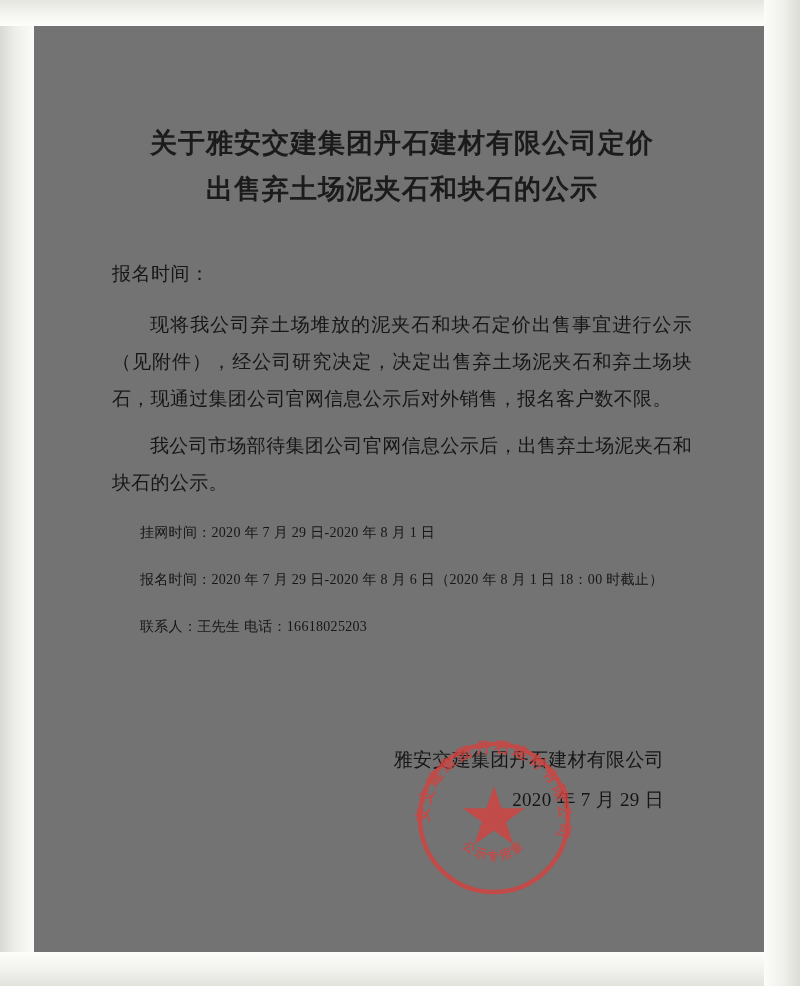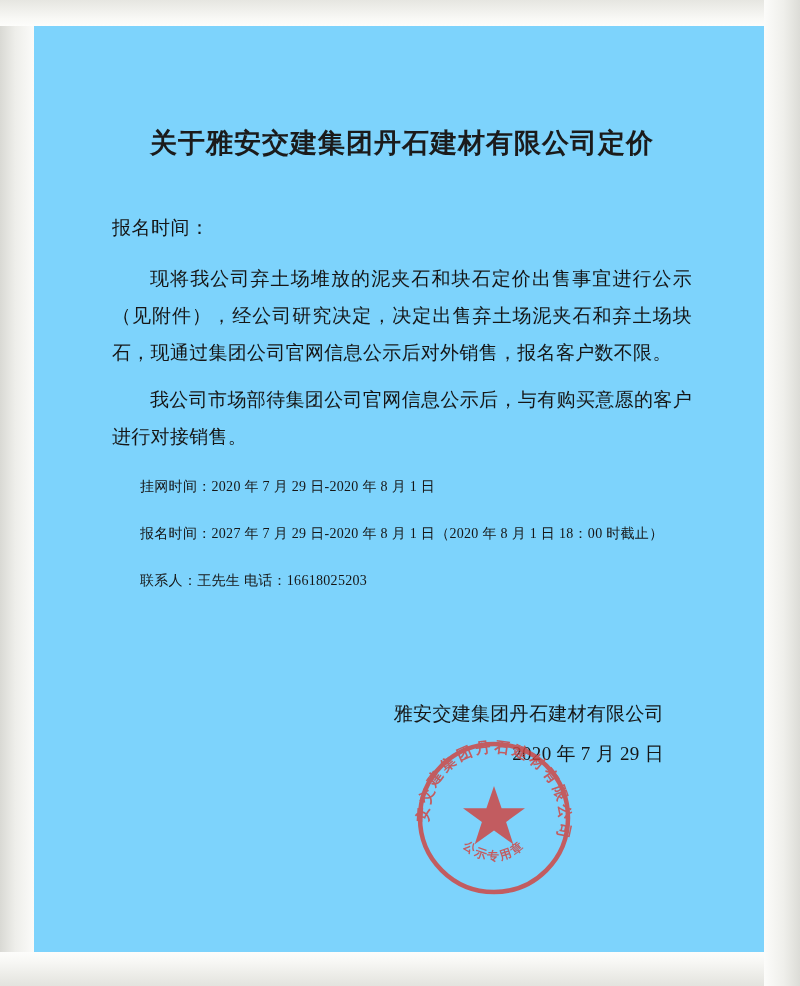--- a/index.html
+++ b/index.html
@@ -12,21 +12,21 @@
     height: 986px;
     position: relative;
     overflow: hidden;
     font-family: "Liberation Serif", "DejaVu Serif", serif;
   }
 
   
   #page {
     position: absolute;
     inset: 0;
-    background: #7dd3fc;
+    background: #737373;
     border-radius: 21px;
   }
   #page::before {
     
     content: "";
     position: absolute;
     left: 0; top: 0; bottom: 0;
     width: 34px;
     background: linear-gradient(to right, #d9d9d4 0%, #eeeeea 45%, #fbfbf9 100%);
   }
@@ -127,29 +127,30 @@
 <body>
 
 <div id="page">
   <div class="edge-top"></div>
   <div class="edge-bottom"></div>
 
   <div id="content">
 
     <h1 class="doc-title">
       <span class="line">关于雅安交建集团丹石建材有限公司定价</span>
+      <span class="line">出售弃土场泥夹石和块石的公示</span>
     </h1>
 
     <p class="salutation">报名时间：</p>
 
     <p class="para">现将我公司弃土场堆放的泥夹石和块石定价出售事宜进行公示（见附件），经公司研究决定，决定出售弃土场泥夹石和弃土场块石，现通过集团公司官网信息公示后对外销售，报名客户数不限。</p>
-    <p class="para">我公司市场部待集团公司官网信息公示后，与有购买意愿的客户进行对接销售。</p>
+    <p class="para">我公司市场部待集团公司官网信息公示后，出售弃土场泥夹石和块石的公示。</p>
 
     <p class="info-line">挂网时间：2020 年 7 月 29 日-2020 年 8 月 1 日</p>
-    <p class="info-line">报名时间：2027 年 7 月 29 日-2020 年 8 月 1 日（2020 年 8 月 1 日 18：00 时截止）</p>
+    <p class="info-line">报名时间：2020 年 7 月 29 日-2020 年 8 月 6 日（2020 年 8 月 1 日 18：00 时截止）</p>
     <p class="info-line">联系人：王先生  电话：16618025203</p>
 
     <div class="signature-block">
       <div class="sig-line">雅安交建集团丹石建材有限公司</div>
       <div class="sig-line">2020 年 7 月 29 日</div>
     </div>
 
   </div>
 
   <div id="seal">

